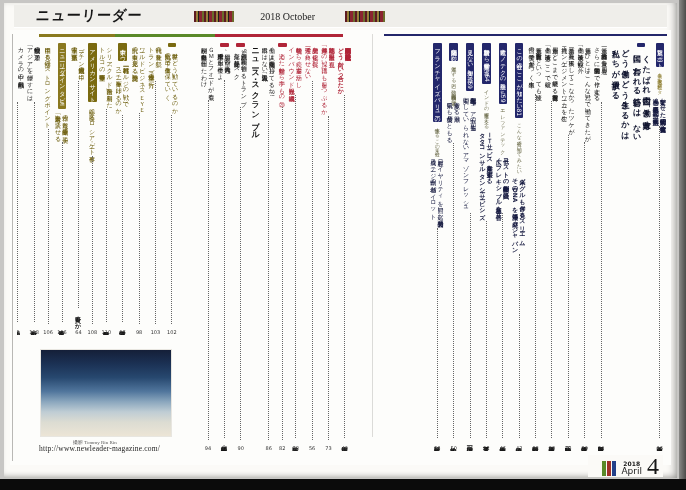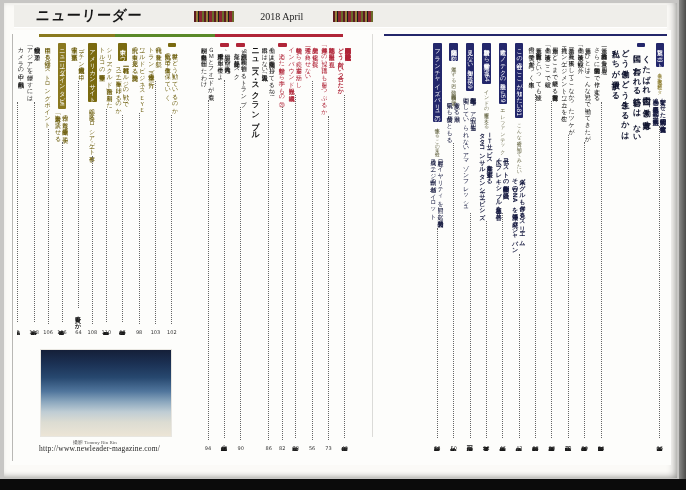--- a/index.html
+++ b/index.html
@@ -66,21 +66,21 @@
 </style>
 </head>
 <body>
 
 <div class="screen">
   <div class="sheet">
 
     <div class="header-bar">
       <div class="logo">ニューリーダー</div>
       <div class="barcode"></div>
-      <div class="date-label">2018 April</div>
+      <div class="date-label">2018 October</div>
       <div class="barcode b2"></div>
     </div>
 
     <div class="content">
       <div class="gutter-line"></div>
 
       <div class="page-left">
         <div class="rule" id="left-rule">
             <div class="seg" style="width: 76px; background: rgb(138, 122, 30);"></div>
             <div class="seg" style="width: 100px; background: rgb(90, 138, 42);"></div>
@@ -343,17 +343,29 @@
 成長ステージ創出の老舗パイロット</span>
                 <span class="lead"></span>
                 <span class="author">槌下裕紀</span>
                 <span class="pg">56</span>
               </div>
             </div>
         </div>
       </div>
     </div>
 
+    <div class="issue">
+      <div class="bars">
+        <i style="background:#5a8a2a"></i>
+          <i style="background:#a03028"></i>
+          <i style="background:#23408a"></i>
+      </div>
+      <div class="yr">
+        <span class="y">2018</span>
+        <span class="m">April</span>
+      </div>
+      <div class="num">4</div>
+    </div>
   </div>
 
   <div class="right-edge"></div>
   <div class="bottom-bar"></div>
 </div>
 
 </body></html>

